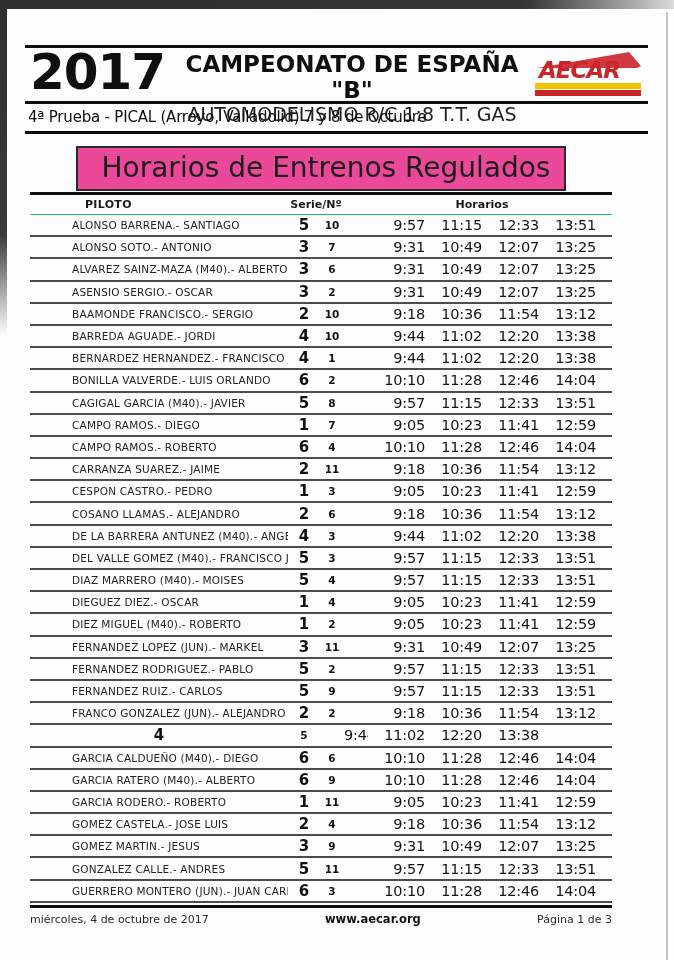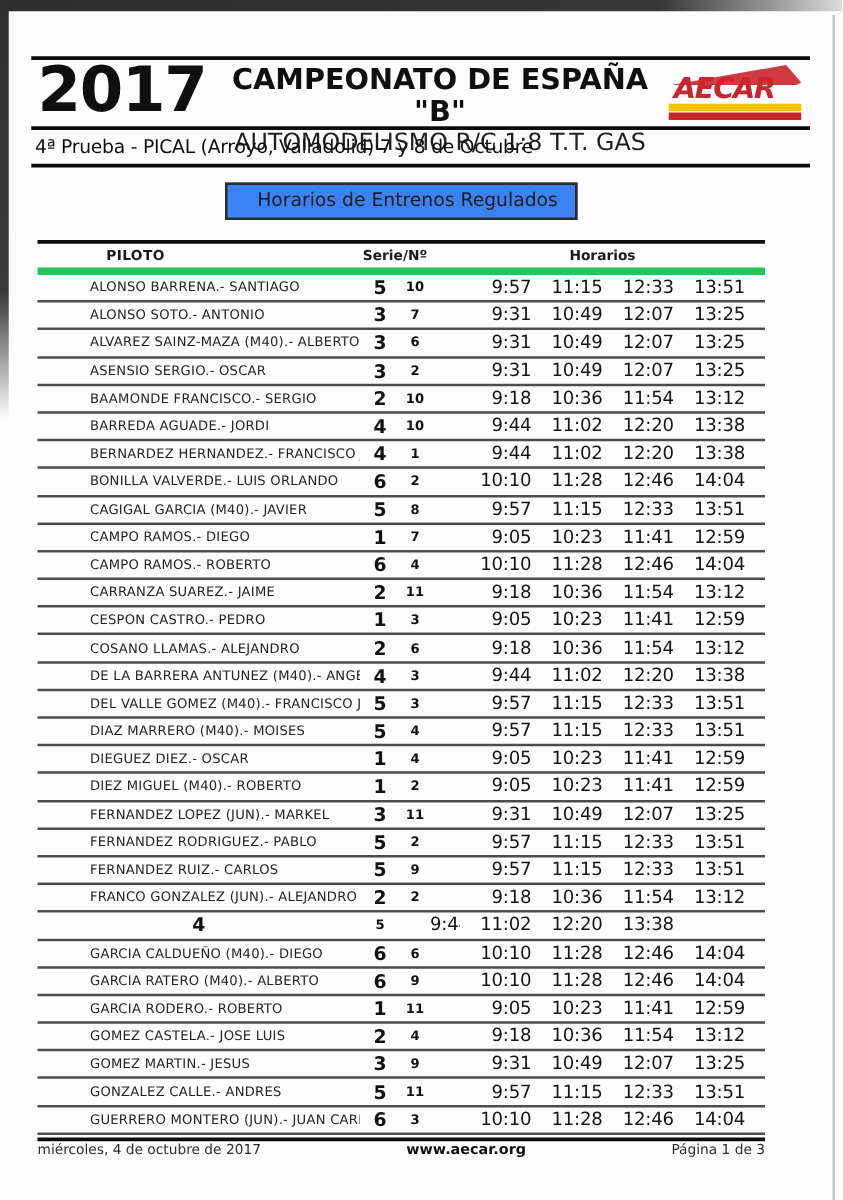--- a/index.html
+++ b/index.html
@@ -23,27 +23,27 @@
   .titles{position:absolute;left:168px;top:51px;width:368px;text-align:center;}
   .title1{font-size:23px;line-height:26px;font-weight:bold;color:#0f0f0f;}
   .title2{font-size:19px;line-height:23px;font-weight:normal;color:#1f1f1f;}
   .logo{position:absolute;left:533px;top:50px;width:112px;height:50px;}
 
   .event{position:absolute;left:28px;top:104px;width:620px;
     font-size:15px;line-height:27px;font-weight:normal;color:#0f0f0f;letter-spacing:-0.2px;}
 
   .section-wrap{position:absolute;left:30px;top:146px;width:582px;text-align:center;}
   .section-box{display:inline-block;border:2px solid #2a2a2a;padding:3px 14px 5px 24px;
-    font-size:15px;color:#1c1c1c;background:#3b82f6;}
+    font-size:28px;color:#1c1c1c;background:#ec4899;}
 
   
   .table{position:absolute;left:30px;top:192px;width:582px;}
   .t-toprule{height:3px;background:#0d0d0d;}
   .thead{display:grid;grid-template-columns:258px 56px 24px 228px;
-    height:19px;align-items:center;border-bottom:6px solid #22c55e;}
+    height:19px;align-items:center;border-bottom:1px solid #22c55e;}
   .thead .h-pilot{padding-left:55px;font-size:11px;font-weight:bold;letter-spacing:0.3px;}
   .thead .h-serie{text-align:center;font-size:11px;font-weight:bold;}
   .thead .h-hor{text-align:center;font-size:11px;font-weight:bold;}
   .trow{display:grid;grid-template-columns:258px 32px 24px 24px 57px 57px 57px 57px;
     height:22.2px;box-sizing:border-box;border-bottom:2px solid #4c4c4c;align-items:center;}
   .cell{overflow:hidden;white-space:nowrap;}
   .c-pilot{padding-left:42px;font-size:10.5px;letter-spacing:0.2px;color:#232323;}
   .c-serie{text-align:center;font-size:15px;font-weight:bold;color:#111;}
   .c-num{text-align:center;font-size:10.5px;font-weight:bold;color:#111;}
   .c-time{text-align:right;font-size:14.5px;color:#141414;letter-spacing:-0.2px;}

